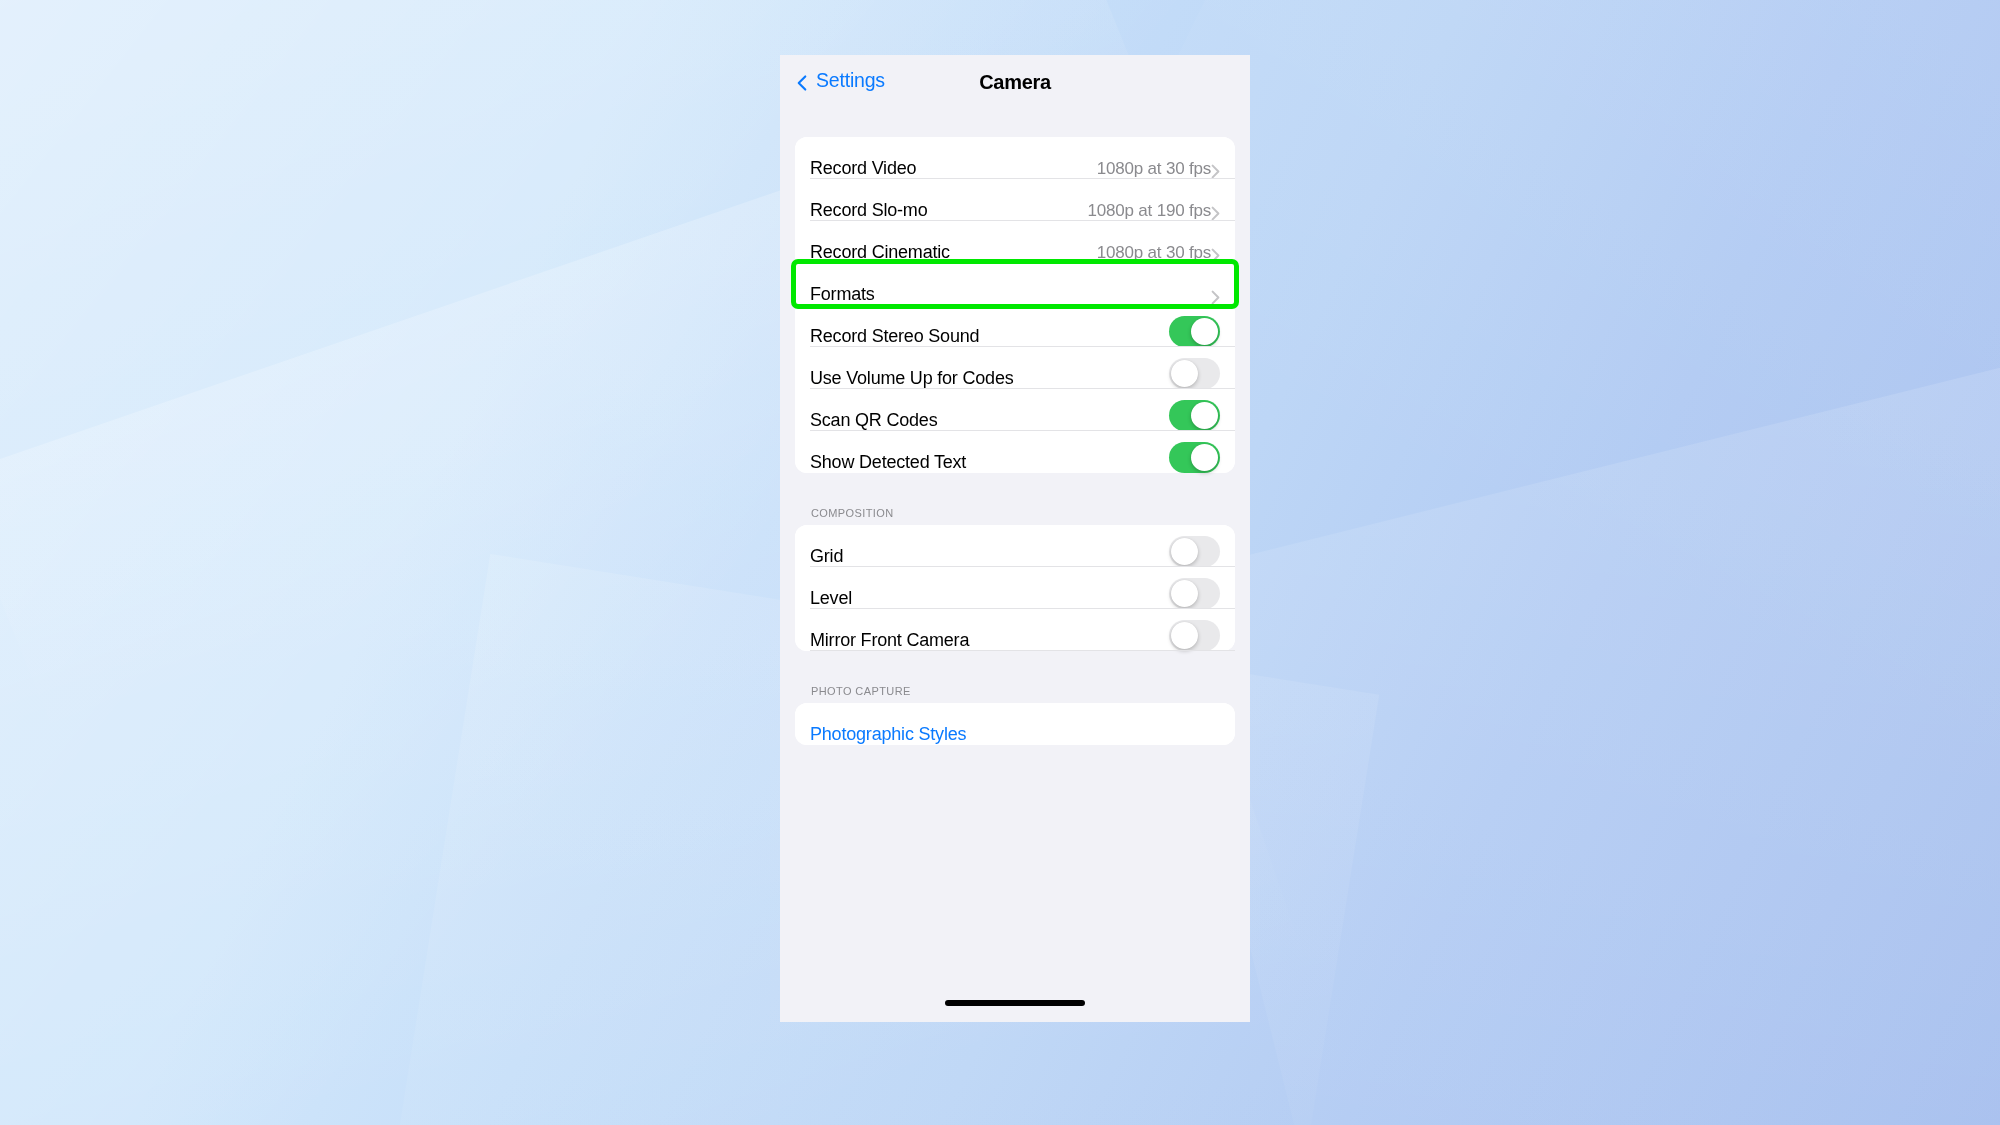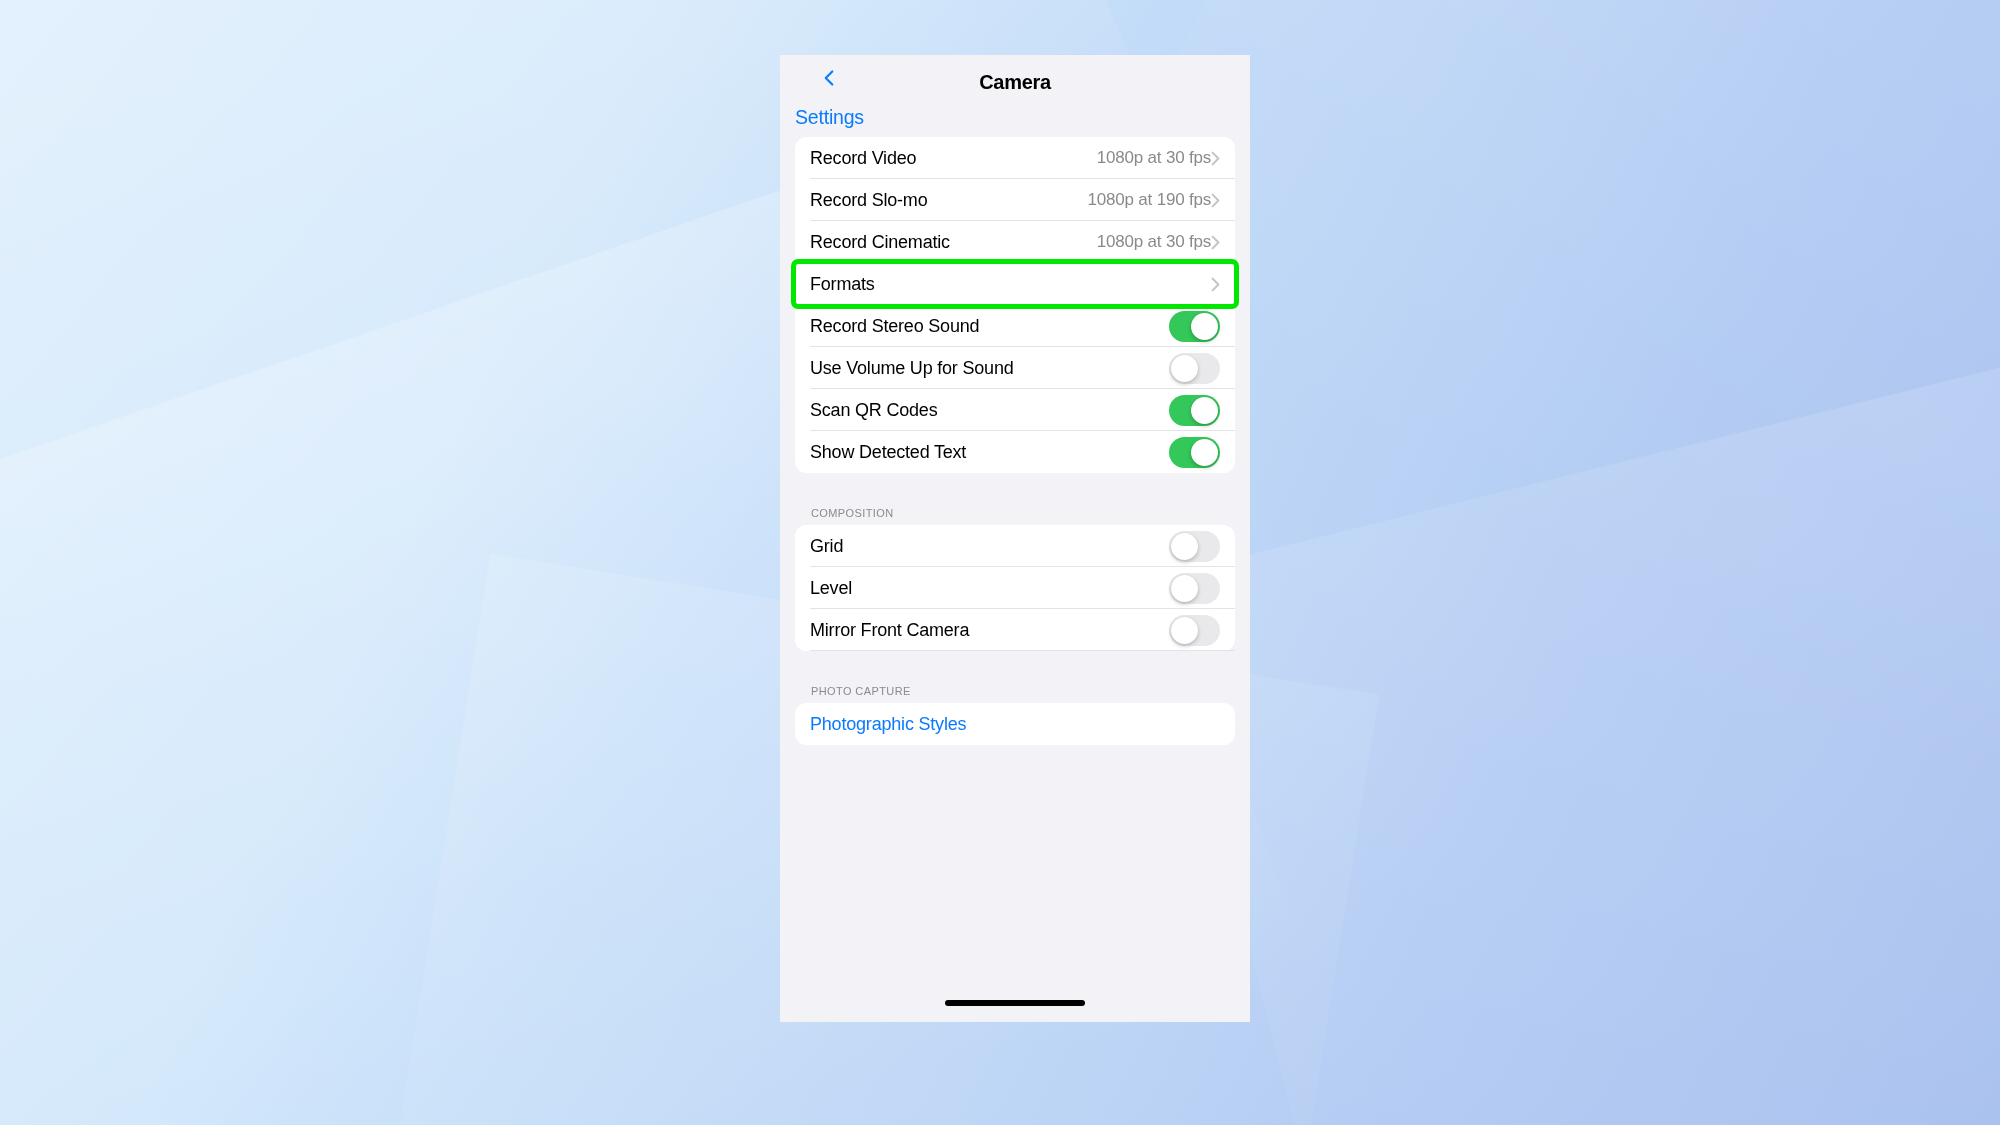--- a/index.html
+++ b/index.html
@@ -33,36 +33,36 @@
 
   
   #phone{
     position:absolute; left:780px; top:55px; width:470px; height:967px;
     background:#f2f2f7; overflow:hidden;
   }
   
   #navbar{ position:relative; height:60px; background:#f2f2f7; }
   #back-button{
     position:absolute; left:15px; top:14px; display:flex; align-items:center;
-    gap:23px; cursor:pointer;flex-direction:column;
+    gap:7px; cursor:pointer;
   }
   #back-button .chev{ display:block; width:14px; height:14px; }
   #back-label{ font-size:19.5px; color:#0a7aff; letter-spacing:-0.2px; }
   #nav-title{
     position:absolute; left:0; right:0; top:16px; text-align:center;
     font-size:20px; font-weight:bold; color:#000; letter-spacing:-0.3px;
   }
 
   
   .group{
     margin:0 15px; background:#ffffff; border-radius:12px; overflow:visible;
     position:relative;
   }
   .row{
-    position:relative; display:flex; align-items:center; height:42px;
+    position:relative; display:flex; align-items:flex-end; height:42px;
     padding:0 15px; background:#fff;
   }
   .group .row:first-child{ border-top-left-radius:12px; border-top-right-radius:12px; }
   .group .row:last-child{ border-bottom-left-radius:12px; border-bottom-right-radius:12px; }
   .row .sep{
     position:absolute; left:15px; right:0; bottom:0; height:1px; background:#e3e3e6;
   }
   .row-label{ font-size:18px; color:#000; letter-spacing:-0.2px; flex:1; }
   .row-label.link{ color:#0a7aff; }
   .row-value{ font-size:17px; color:#8a8a8e; letter-spacing:-0.2px; }
@@ -161,21 +161,21 @@
             <div class="sep"></div>
           </div>
           <div class="row">
             <div class="row-label">Record Stereo Sound</div>
             <div class="toggle on">
               <span class="knob"></span>
             </div>
             <div class="sep"></div>
           </div>
           <div class="row">
-            <div class="row-label">Use Volume Up for Sound</div>
+            <div class="row-label">Use Volume Up for Codes</div>
             <div class="toggle off">
               <span class="knob"></span>
             </div>
             <div class="sep"></div>
           </div>
           <div class="row">
             <div class="row-label">Scan QR Codes</div>
             <div class="toggle on">
               <span class="knob"></span>
             </div>

